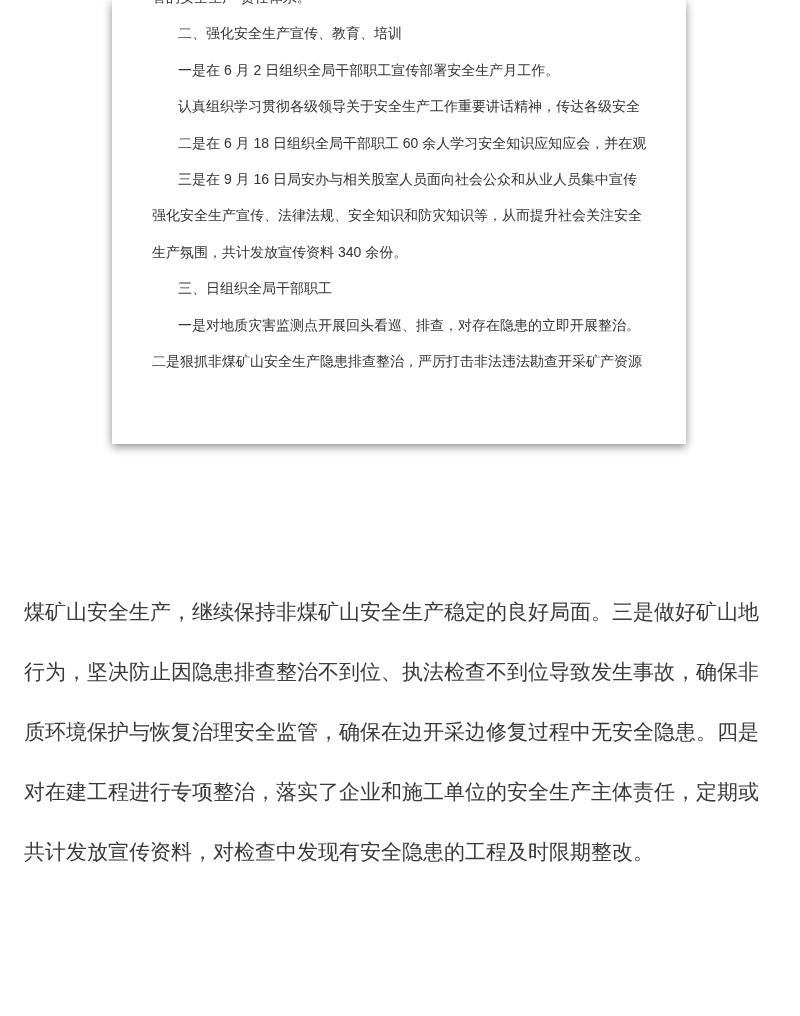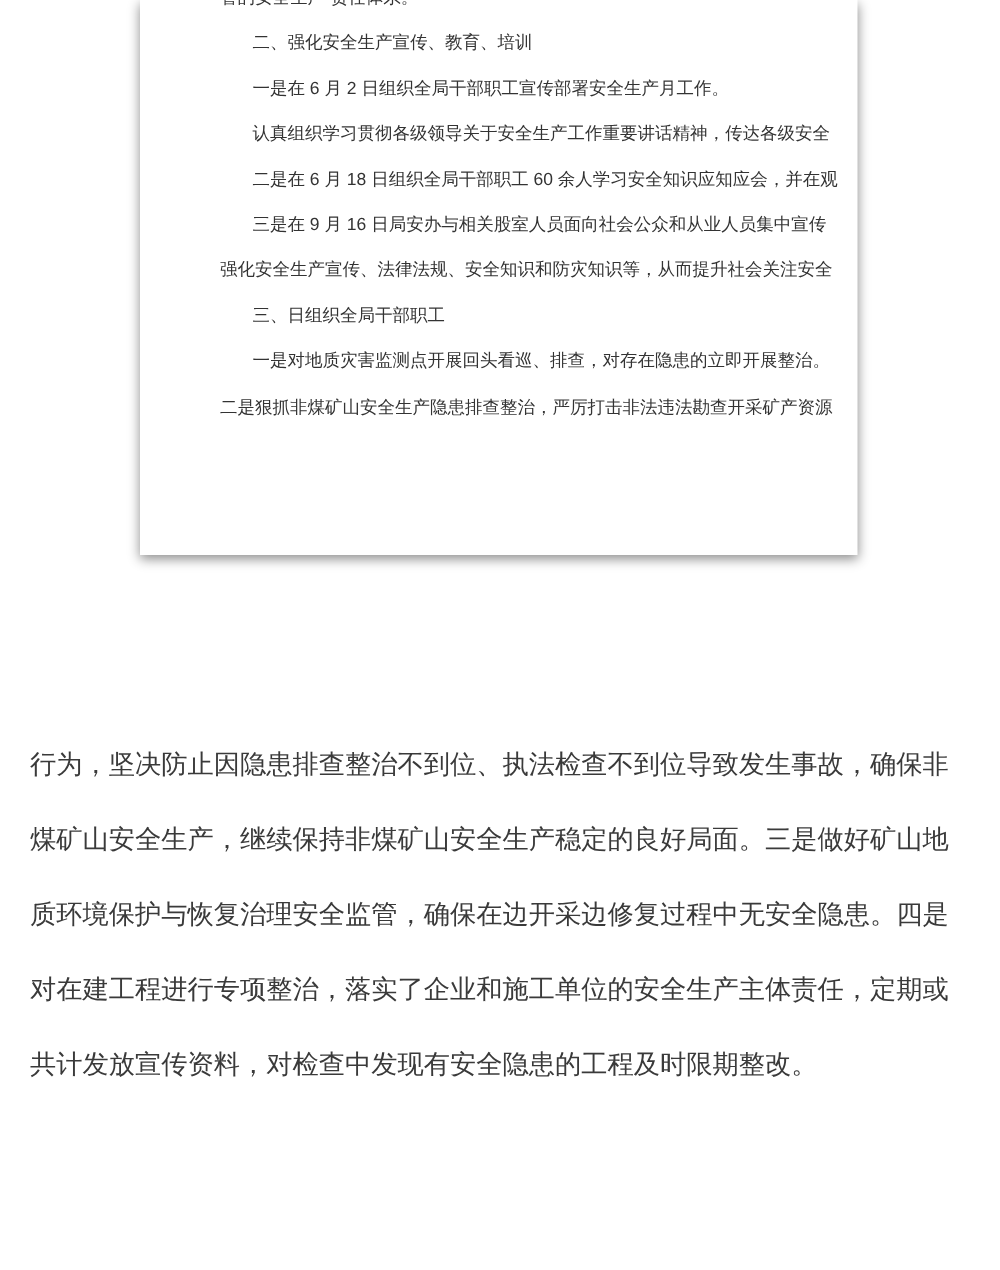--- a/index.html
+++ b/index.html
@@ -32,21 +32,20 @@
     position: absolute;
     left: 40px;
     right: 30px;
     top: -21px;
     font-size: 14px;
     line-height: 36.4px;
     color: #333333;
   }
   .doc-line {
     white-space: nowrap;
-    margin-left: 24px;
   }
   .doc-line.indent {
     text-indent: 26px;
   }
   
   .body-block {
     position: absolute;
     left: 24px;
     top: 582px;
     width: 760px;
@@ -65,27 +64,28 @@
 
   <div class="doc-page">
     <div class="doc-page-text">
       <div class="doc-line">管的安全生产”责任体系。</div>
       <div class="doc-line indent">二、强化安全生产宣传、教育、培训</div>
       <div class="doc-line indent">一是在 6 月 2 日组织全局干部职工宣传部署安全生产月工作。</div>
       <div class="doc-line indent">认真组织学习贯彻各级领导关于安全生产工作重要讲话精神，传达各级安全</div>
       <div class="doc-line indent">二是在 6 月 18 日组织全局干部职工 60 余人学习安全知识应知应会，并在观</div>
       <div class="doc-line indent">三是在 9 月 16 日局安办与相关股室人员面向社会公众和从业人员集中宣传</div>
       <div class="doc-line">强化安全生产宣传、法律法规、安全知识和防灾知识等，从而提升社会关注安全</div>
+      <div class="doc-line">生产氛围，共计发放宣传资料 340 余份。</div>
       <div class="doc-line indent">三、日组织全局干部职工</div>
       <div class="doc-line indent">一是对地质灾害监测点开展回头看巡、排查，对存在隐患的立即开展整治。</div>
       <div class="doc-line">二是狠抓非煤矿山安全生产隐患排查整治，严厉打击非法违法勘查开采矿产资源</div>
     </div>
   </div>
 
   <div class="body-block">
+    <div class="body-line">煤矿山安全生产，继续保持非煤矿山安全生产稳定的良好局面。三是做好矿山地</div>
     <div class="body-line">行为，坚决防止因隐患排查整治不到位、执法检查不到位导致发生事故，确保非</div>
-    <div class="body-line">煤矿山安全生产，继续保持非煤矿山安全生产稳定的良好局面。三是做好矿山地</div>
     <div class="body-line">质环境保护与恢复治理安全监管，确保在边开采边修复过程中无安全隐患。四是</div>
     <div class="body-line">对在建工程进行专项整治，落实了企业和施工单位的安全生产主体责任，定期或</div>
     <div class="body-line">共计发放宣传资料，对检查中发现有安全隐患的工程及时限期整改。</div>
   </div>
 
 </div>
 
 </body></html>

